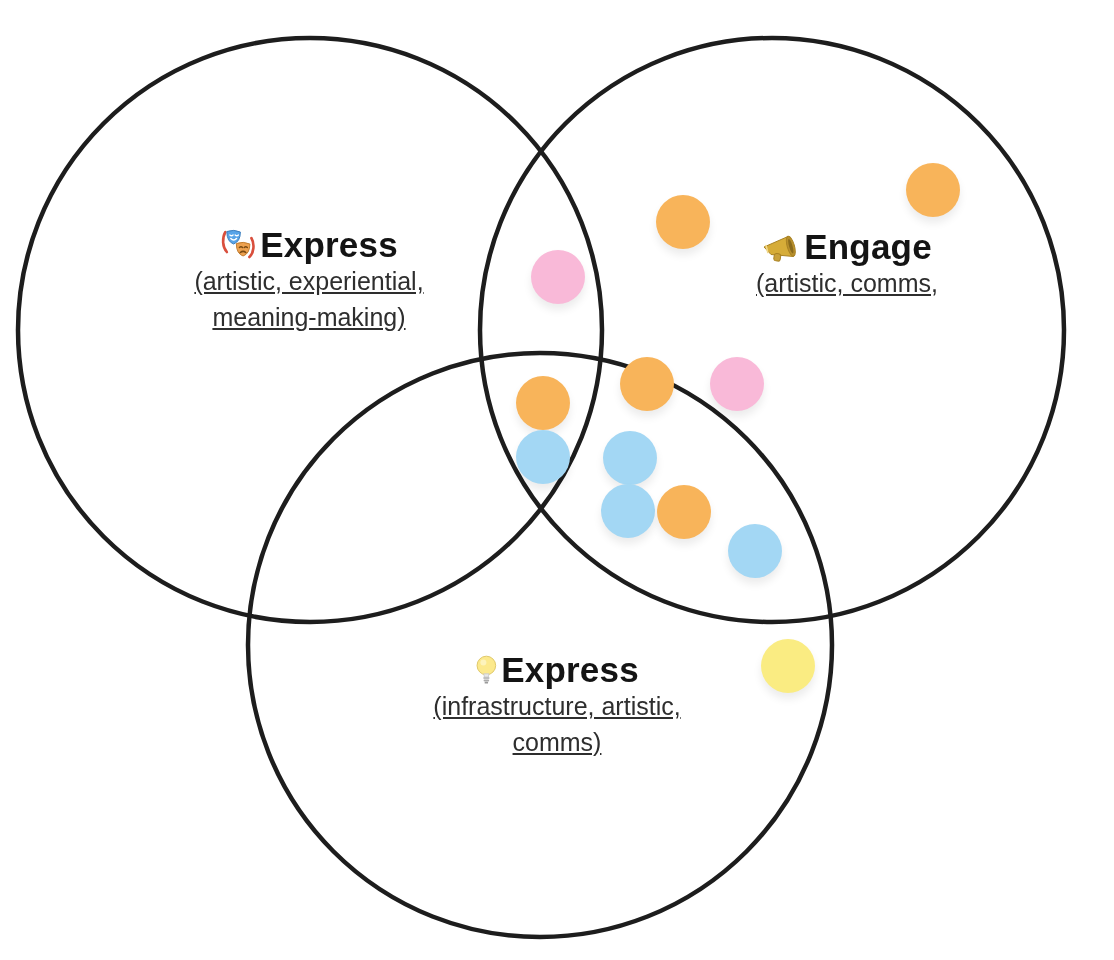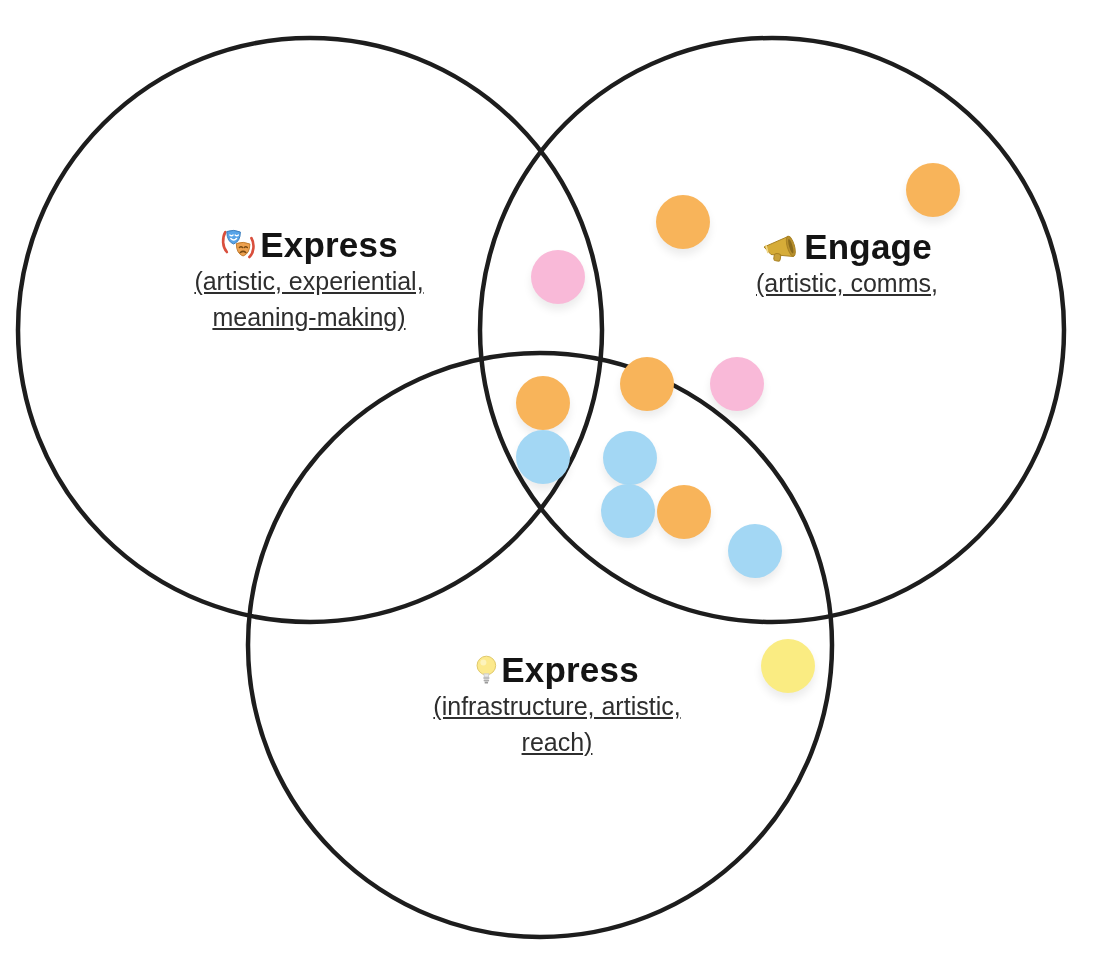--- a/index.html
+++ b/index.html
@@ -118,16 +118,16 @@
           <circle cx="8" cy="8.5" r="3" fill="#FDF3BC"></circle>
           <path d="M8.4,19.8 L13.6,19.8 L13,23 L9,23 Z" fill="#E8E8E8" stroke="#C6C6C6" stroke-width="0.8"></path>
           <rect x="7.8" y="23" width="6.4" height="2.1" rx="1" fill="#BFBFBF"></rect>
           <rect x="8.2" y="25.4" width="5.6" height="2.1" rx="1" fill="#ABABAB"></rect>
           <rect x="9.2" y="27.8" width="3.6" height="1.8" rx="0.9" fill="#9A9A9A"></rect>
         </svg>
       </span>
       <span>Express</span>
     </div>
     <div class="label-sub">(infrastructure, artistic,</div>
-    <div class="label-sub">reach)</div>
+    <div class="label-sub">comms)</div>
   </div>
 
 </div>
 
 </body></html>

